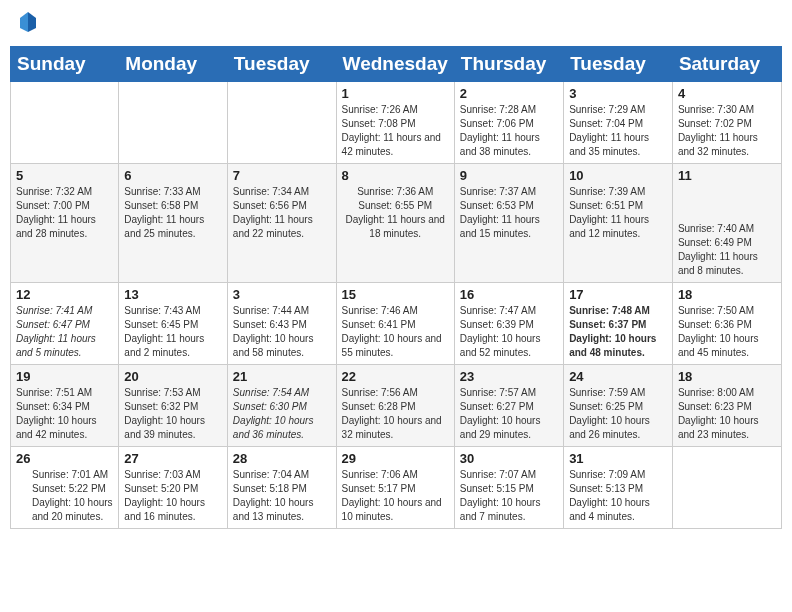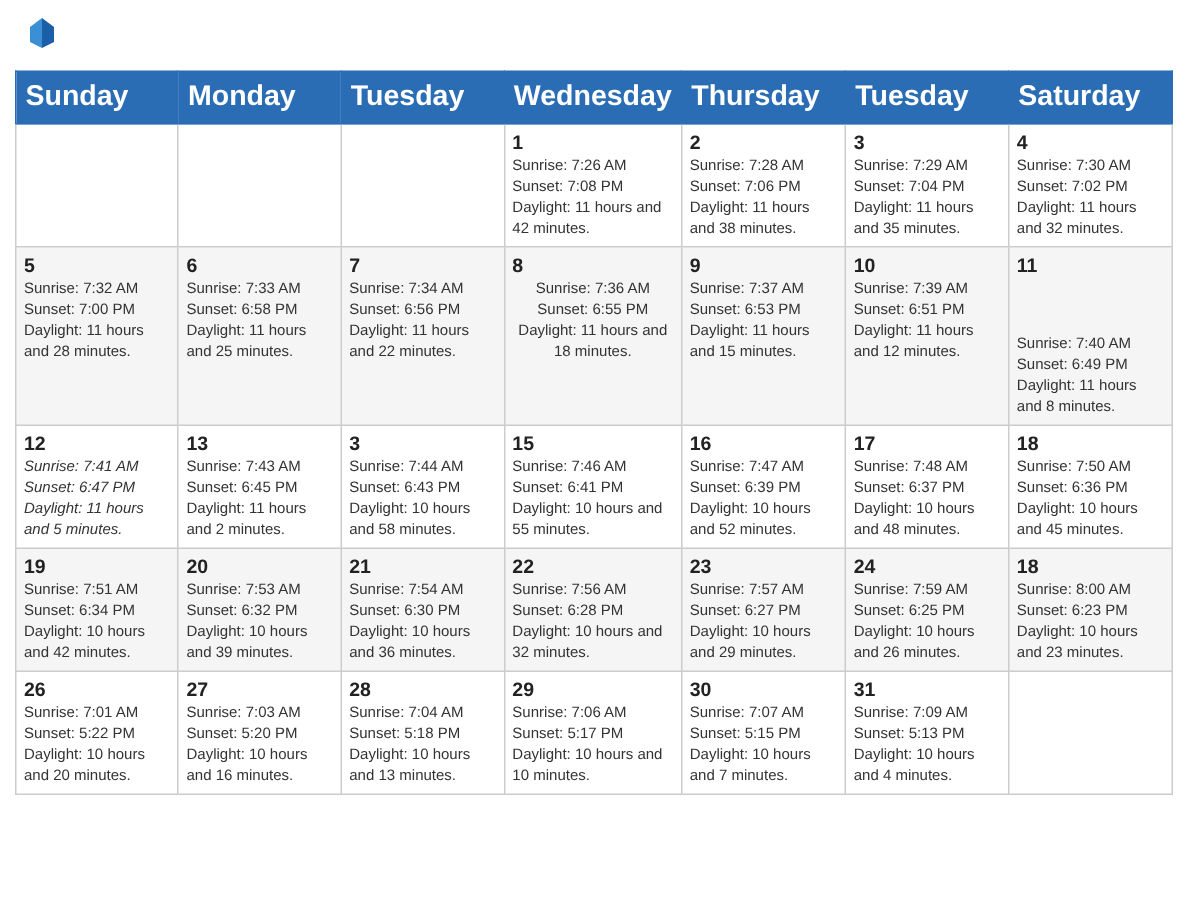--- a/index.html
+++ b/index.html
@@ -222,21 +222,21 @@
 Daylight: 10 hours and 55 minutes.</div>
         </td>
         <td>
           <span class="day-num">16</span>
           <div class="day-info" style="white-space: pre-line;">Sunrise: 7:47 AM
 Sunset: 6:39 PM
 Daylight: 10 hours and 52 minutes.</div>
         </td>
         <td>
           <span class="day-num">17</span>
-          <div class="day-info" style="white-space: pre-line;">Sunrise: 7:48 AM
+          <div class="day-info" style="white-space: pre-line; font-weight: bold;">Sunrise: 7:48 AM
 Sunset: 6:37 PM
 Daylight: 10 hours and 48 minutes.</div>
         </td>
         <td>
           <span class="day-num">18</span>
           <div class="day-info" style="white-space: pre-line;">Sunrise: 7:50 AM
 Sunset: 6:36 PM
 Daylight: 10 hours and 45 minutes.</div>
         </td>
       </tr>
@@ -248,21 +248,21 @@
 Daylight: 10 hours and 42 minutes.</div>
         </td>
         <td>
           <span class="day-num">20</span>
           <div class="day-info" style="white-space: pre-line;">Sunrise: 7:53 AM
 Sunset: 6:32 PM
 Daylight: 10 hours and 39 minutes.</div>
         </td>
         <td>
           <span class="day-num">21</span>
-          <div class="day-info" style="white-space: pre-line;">Sunrise: 7:54 AM
+          <div class="day-info" style="white-space: pre-line; font-style: italic;">Sunrise: 7:54 AM
 Sunset: 6:30 PM
 Daylight: 10 hours and 36 minutes.</div>
         </td>
         <td>
           <span class="day-num">22</span>
           <div class="day-info" style="white-space: pre-line;">Sunrise: 7:56 AM
 Sunset: 6:28 PM
 Daylight: 10 hours and 32 minutes.</div>
         </td>
         <td>
@@ -280,21 +280,21 @@
         <td>
           <span class="day-num">18</span>
           <div class="day-info" style="white-space: pre-line;">Sunrise: 8:00 AM
 Sunset: 6:23 PM
 Daylight: 10 hours and 23 minutes.</div>
         </td>
       </tr>
       <tr>
         <td>
           <span class="day-num">26</span>
-          <div class="day-info" style="white-space: pre-line;">Sunrise: 7:01 AM
+          <div class="day-info" style="white-space: pre-line; margin-left: 16px;">Sunrise: 7:01 AM
 Sunset: 5:22 PM
 Daylight: 10 hours and 20 minutes.</div>
         </td>
         <td>
           <span class="day-num">27</span>
           <div class="day-info" style="white-space: pre-line;">Sunrise: 7:03 AM
 Sunset: 5:20 PM
 Daylight: 10 hours and 16 minutes.</div>
         </td>
         <td>

